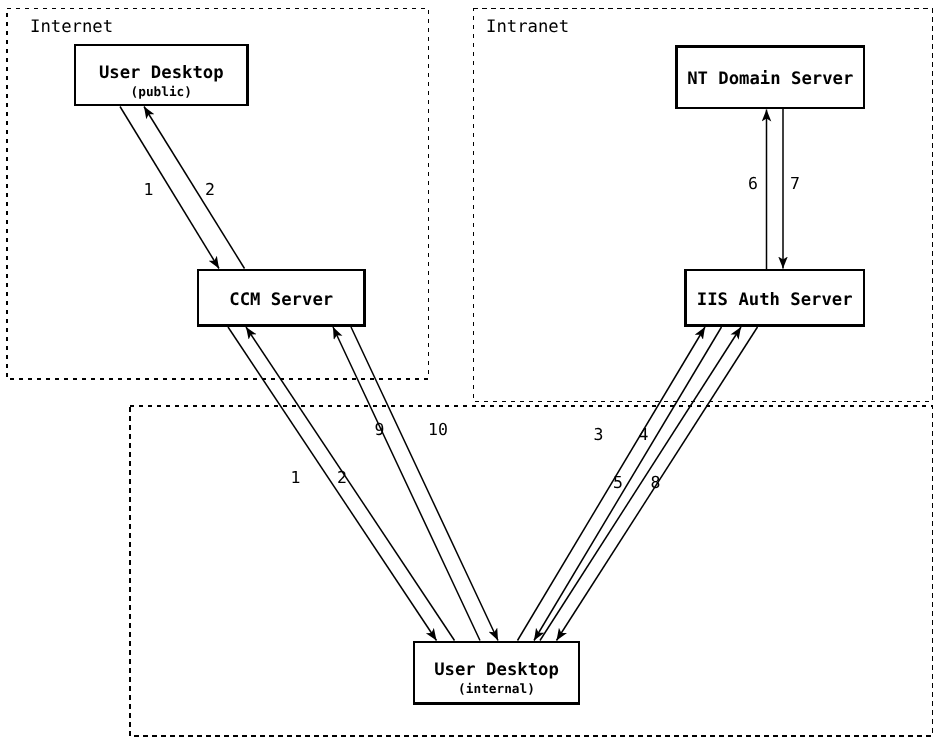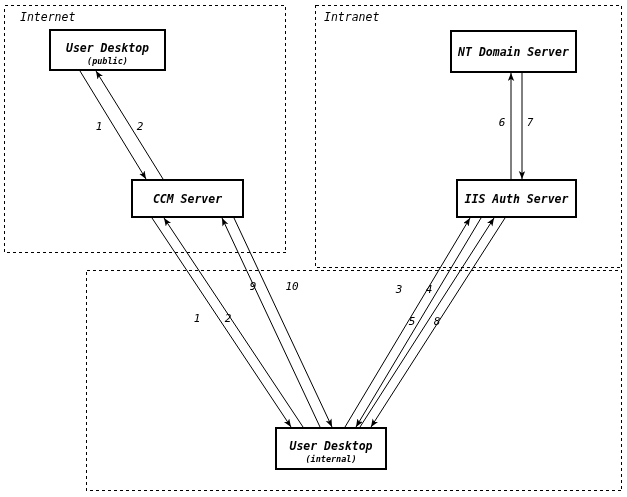--- a/index.html
+++ b/index.html
@@ -7,21 +7,20 @@
     padding: 0;
     background: #ffffff;
   }
   #diagram-root {
     position: relative;
     width: 627px;
     height: 497px;
     background: #ffffff;
     font-family: "DejaVu Sans Mono", monospace;
     overflow: hidden;
-    font-style: italic;
   }
   svg#diagram-svg {
     position: absolute;
     left: 0;
     top: 0;
     width: 627px;
     height: 497px;
     display: block;
   }
   .zone-rect {

